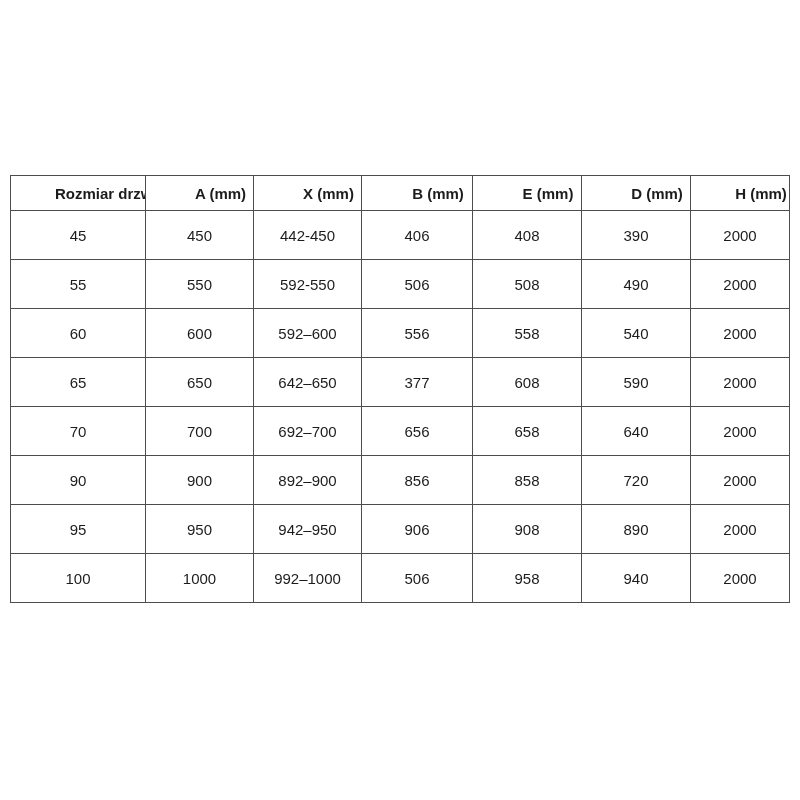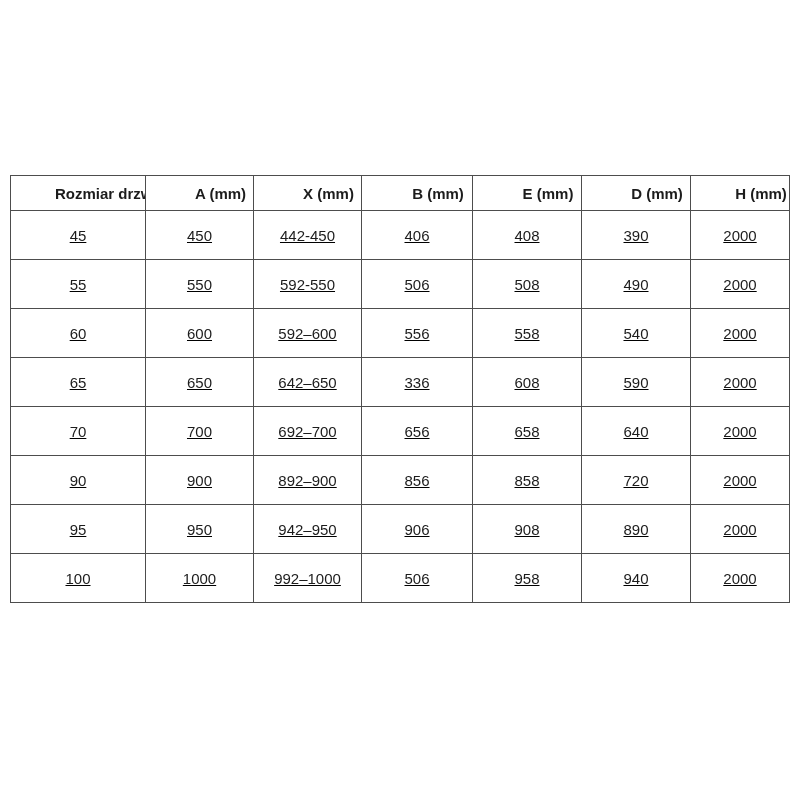--- a/index.html
+++ b/index.html
@@ -31,21 +31,21 @@
     border: 1px solid #4d4d4d;
     text-align: center;
     vertical-align: middle;
     color: #1c1c1c;
     font-size: 15px;
     padding: 0 2px;
     white-space: nowrap;
     overflow: hidden;
   }
   table.spec-table thead tr { height: 35px; }
-  table.spec-table tbody tr { height: 49px; text-decoration: underline; }
+  table.spec-table tbody tr { height: 49px; }
   table.spec-table th { font-weight: bold; padding-left: 44px; }
   col.c-size { width: 135px; }
   col.c-a    { width: 108px; }
   col.c-x    { width: 108px; }
   col.c-b    { width: 111px; }
   col.c-e    { width: 109px; }
   col.c-d    { width: 109px; }
   col.c-h    { width: 99px; }
 </style>
 </head>
@@ -98,21 +98,21 @@
           <td>592–600</td>
           <td>556</td>
           <td>558</td>
           <td>540</td>
           <td>2000</td>
         </tr>
         <tr>
           <td>65</td>
           <td>650</td>
           <td>642–650</td>
-          <td>336</td>
+          <td>377</td>
           <td>608</td>
           <td>590</td>
           <td>2000</td>
         </tr>
         <tr>
           <td>70</td>
           <td>700</td>
           <td>692–700</td>
           <td>656</td>
           <td>658</td>

